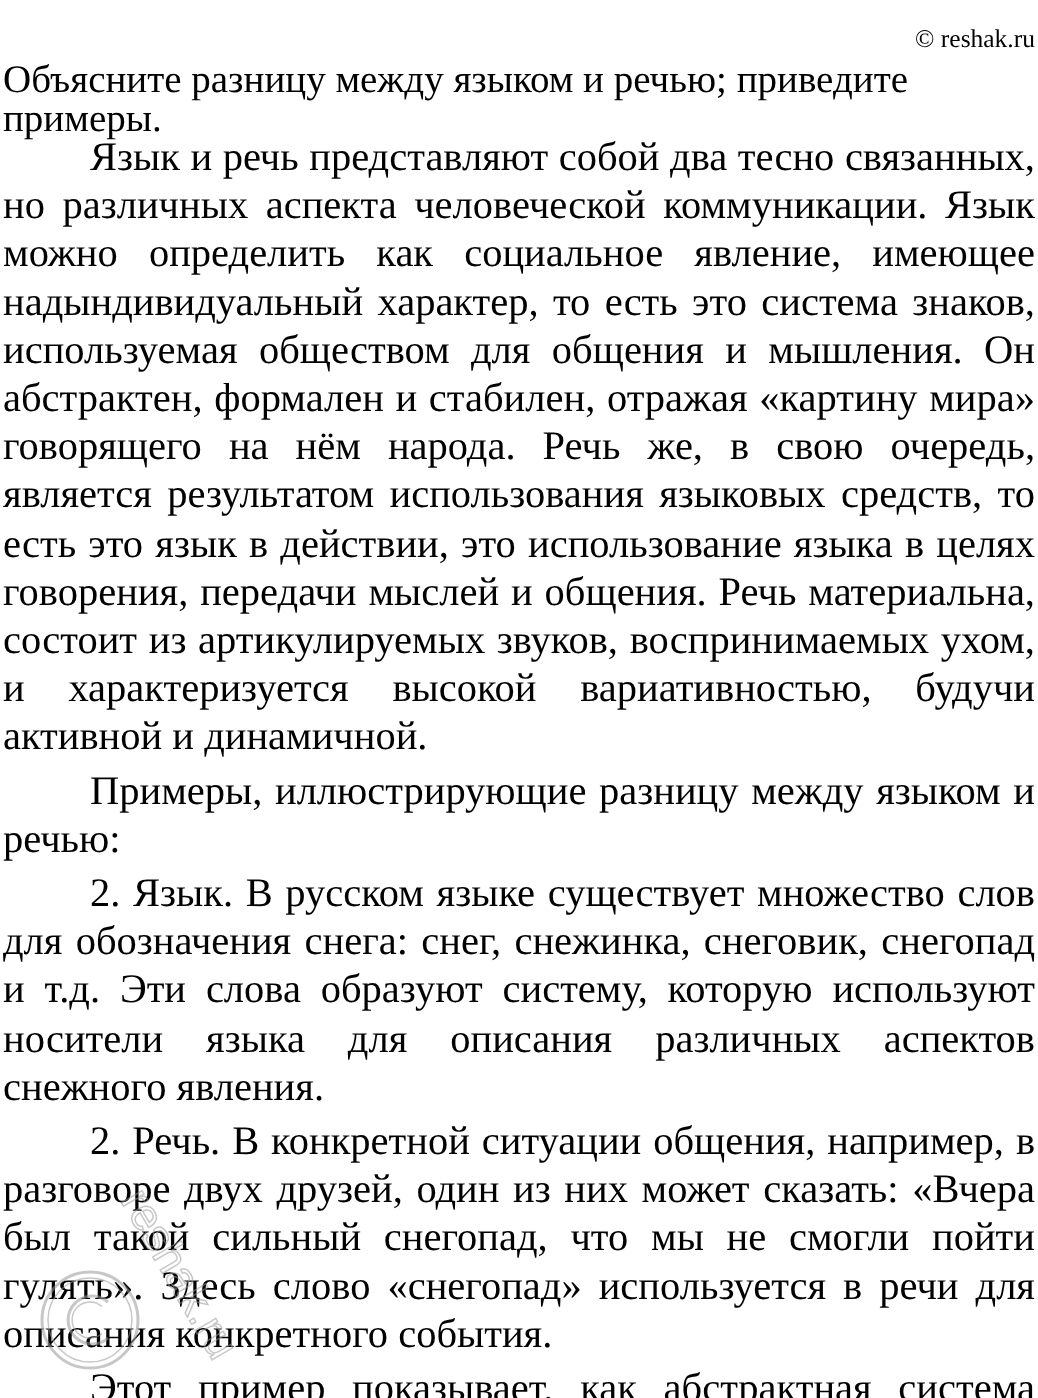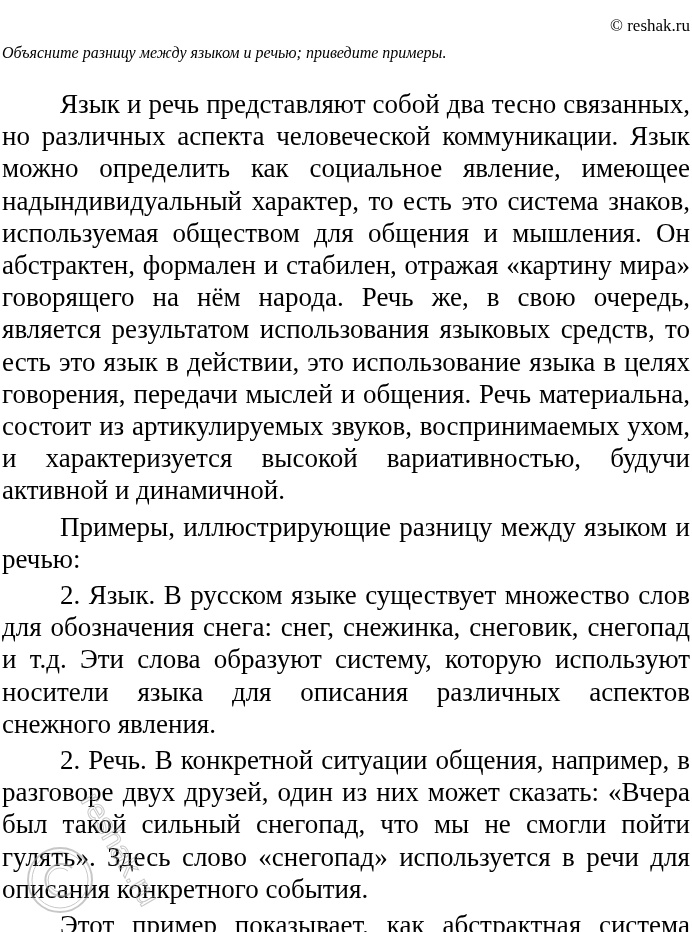--- a/index.html
+++ b/index.html
@@ -15,21 +15,21 @@
       position: absolute; left: 2px; top: 0px;
       font-weight: bold; font-size: 21px; line-height: 26px;
       letter-spacing: -0.3px;
     }
     .brand {
       position: absolute; right: 2px; top: 0px;
       font-size: 17px; line-height: 26px; margin-top: 13px;
     }
     .prompt {
       position: absolute; left: 2px; top: 40px; width: 690px;
-      font-style: italic; font-size: 16px; line-height: 26px;
+      font-size: 26px; line-height: 26px;
     }
     .content {
       position: absolute; left: 2px; top: 88px; width: 688px;
       font-size: 27px; line-height: 32.2px;
       text-align: justify;
     }
     .content p { margin: 0; text-indent: 58px; }
     .content p.gap { margin-top: 4px; }
     .watermark {
       position: absolute; left: 20px; top: 770px; width: 140px; height: 150px;

